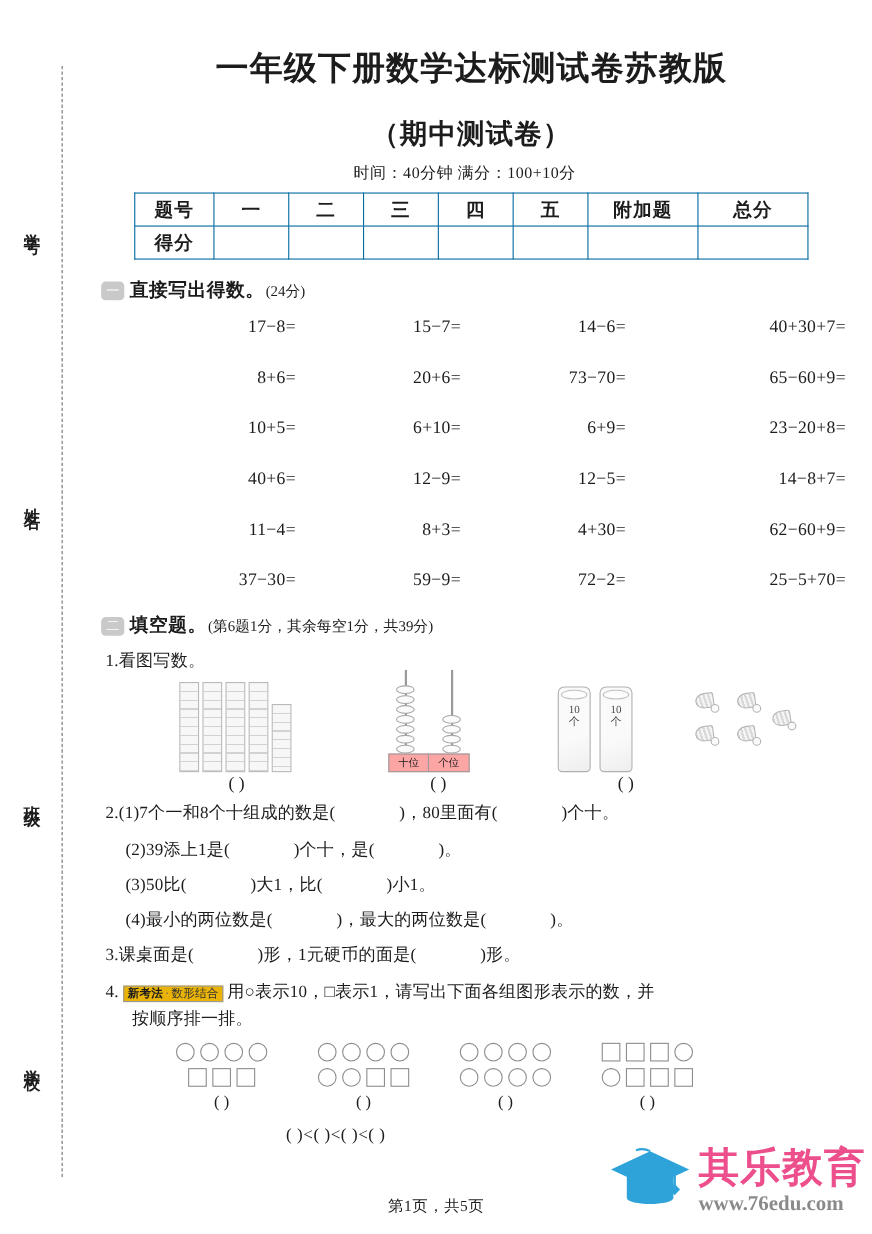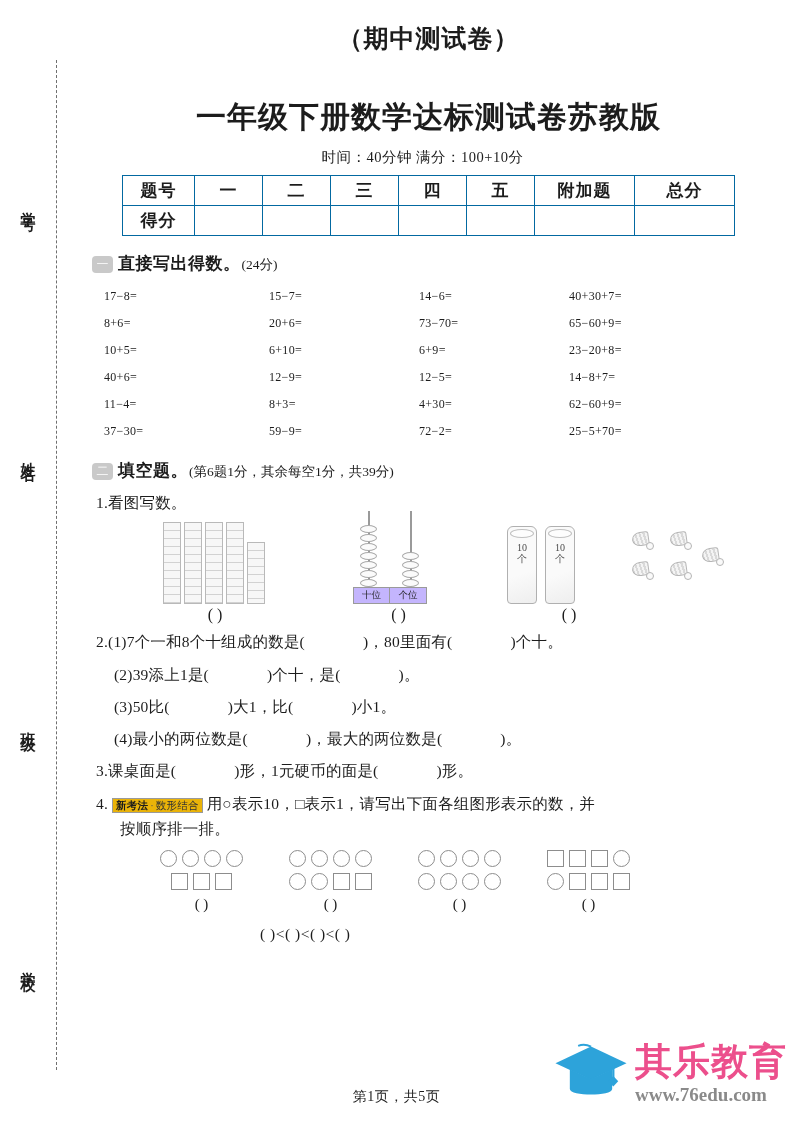--- a/index.html
+++ b/index.html
@@ -107,24 +107,25 @@
   }
   .sec-title {
     font-size: 17px; font-weight: 700; letter-spacing: 0.5px;
   }
   .sec-points { font-size: 13.5px; margin-left: 1px; }
 
   
   #calc-grid {
     display: grid;
     grid-template-columns: 165px 150px 150px 200px;
-    row-gap: 12px;
+    row-gap: 28px;
     margin: 14px 0 0 22px;
-    font-size: 12px;
+    font-size: 16px;
     letter-spacing: 0.3px;
+    text-align: right;
   }
   #calc-grid span { white-space: nowrap; }
 
   
   .q {
     font-size: 15.5px;
     margin: 9px 0 0 14px;
     letter-spacing: 0.2px;
     line-height: 1.5;
   }
@@ -162,21 +163,21 @@
   .rod { position:absolute; bottom: 17px; width: 1.5px; background: #9a9a9a; }
   #rod1 { left: 37px; height: 76px; }
   #rod2 { left: 79px; height: 76px; }
   .bead {
     position: absolute; width: 17px; height: 8px;
     border: 1px solid #a8a8a8; border-radius: 50%;
     background: #fbfbfb;
   }
   #abacus-labels {
     position: absolute; bottom: 0; left: 22px;
-    display: flex; border: 1px solid #9a9a9a; background: #c4b5fd;
+    display: flex; border: 1px solid #9a9a9a; background: #fca5a5;
   }
   #abacus-labels div {
     width: 36px; text-align: center; font-size: 9.5px;
     border-right: 1px solid #9a9a9a; padding: 1px 0; letter-spacing: 0;
   }
   #abacus-labels div:last-child { border-right: none; }
 
   
   #tubes { left: 380px; top: 0; width: 130px; }
   #tubes-body { display:flex; justify-content:center; height: 86px; align-items: flex-end; }
@@ -261,22 +262,22 @@
 <div id="seal-margin">
   <div id="seal-dashed-line"></div>
   <div class="seal-text" id="seal-xuehao">学号：</div>
   <div class="seal-text" id="seal-xingming">姓名：</div>
   <div class="seal-text" id="seal-banji">班级：</div>
   <div class="seal-text" id="seal-xuexiao">学校：</div>
 </div>
 
 <div id="page">
 
+  <div id="title-main">一年级下册数学达标测试卷苏教版</div>
   <div id="title-sub">（期中测试卷）</div>
-  <div id="title-main">一年级下册数学达标测试卷苏教版</div>
   <div id="exam-meta">时间：40分钟  满分：100+10分</div>
 
   <table id="score-table">
     <tbody>
         <tr>
       <td class="lbl">题号</td>
       <td class="narrow">一</td>
       <td class="narrow">二</td>
       <td class="narrow">三</td>
       <td class="narrow">四</td>

